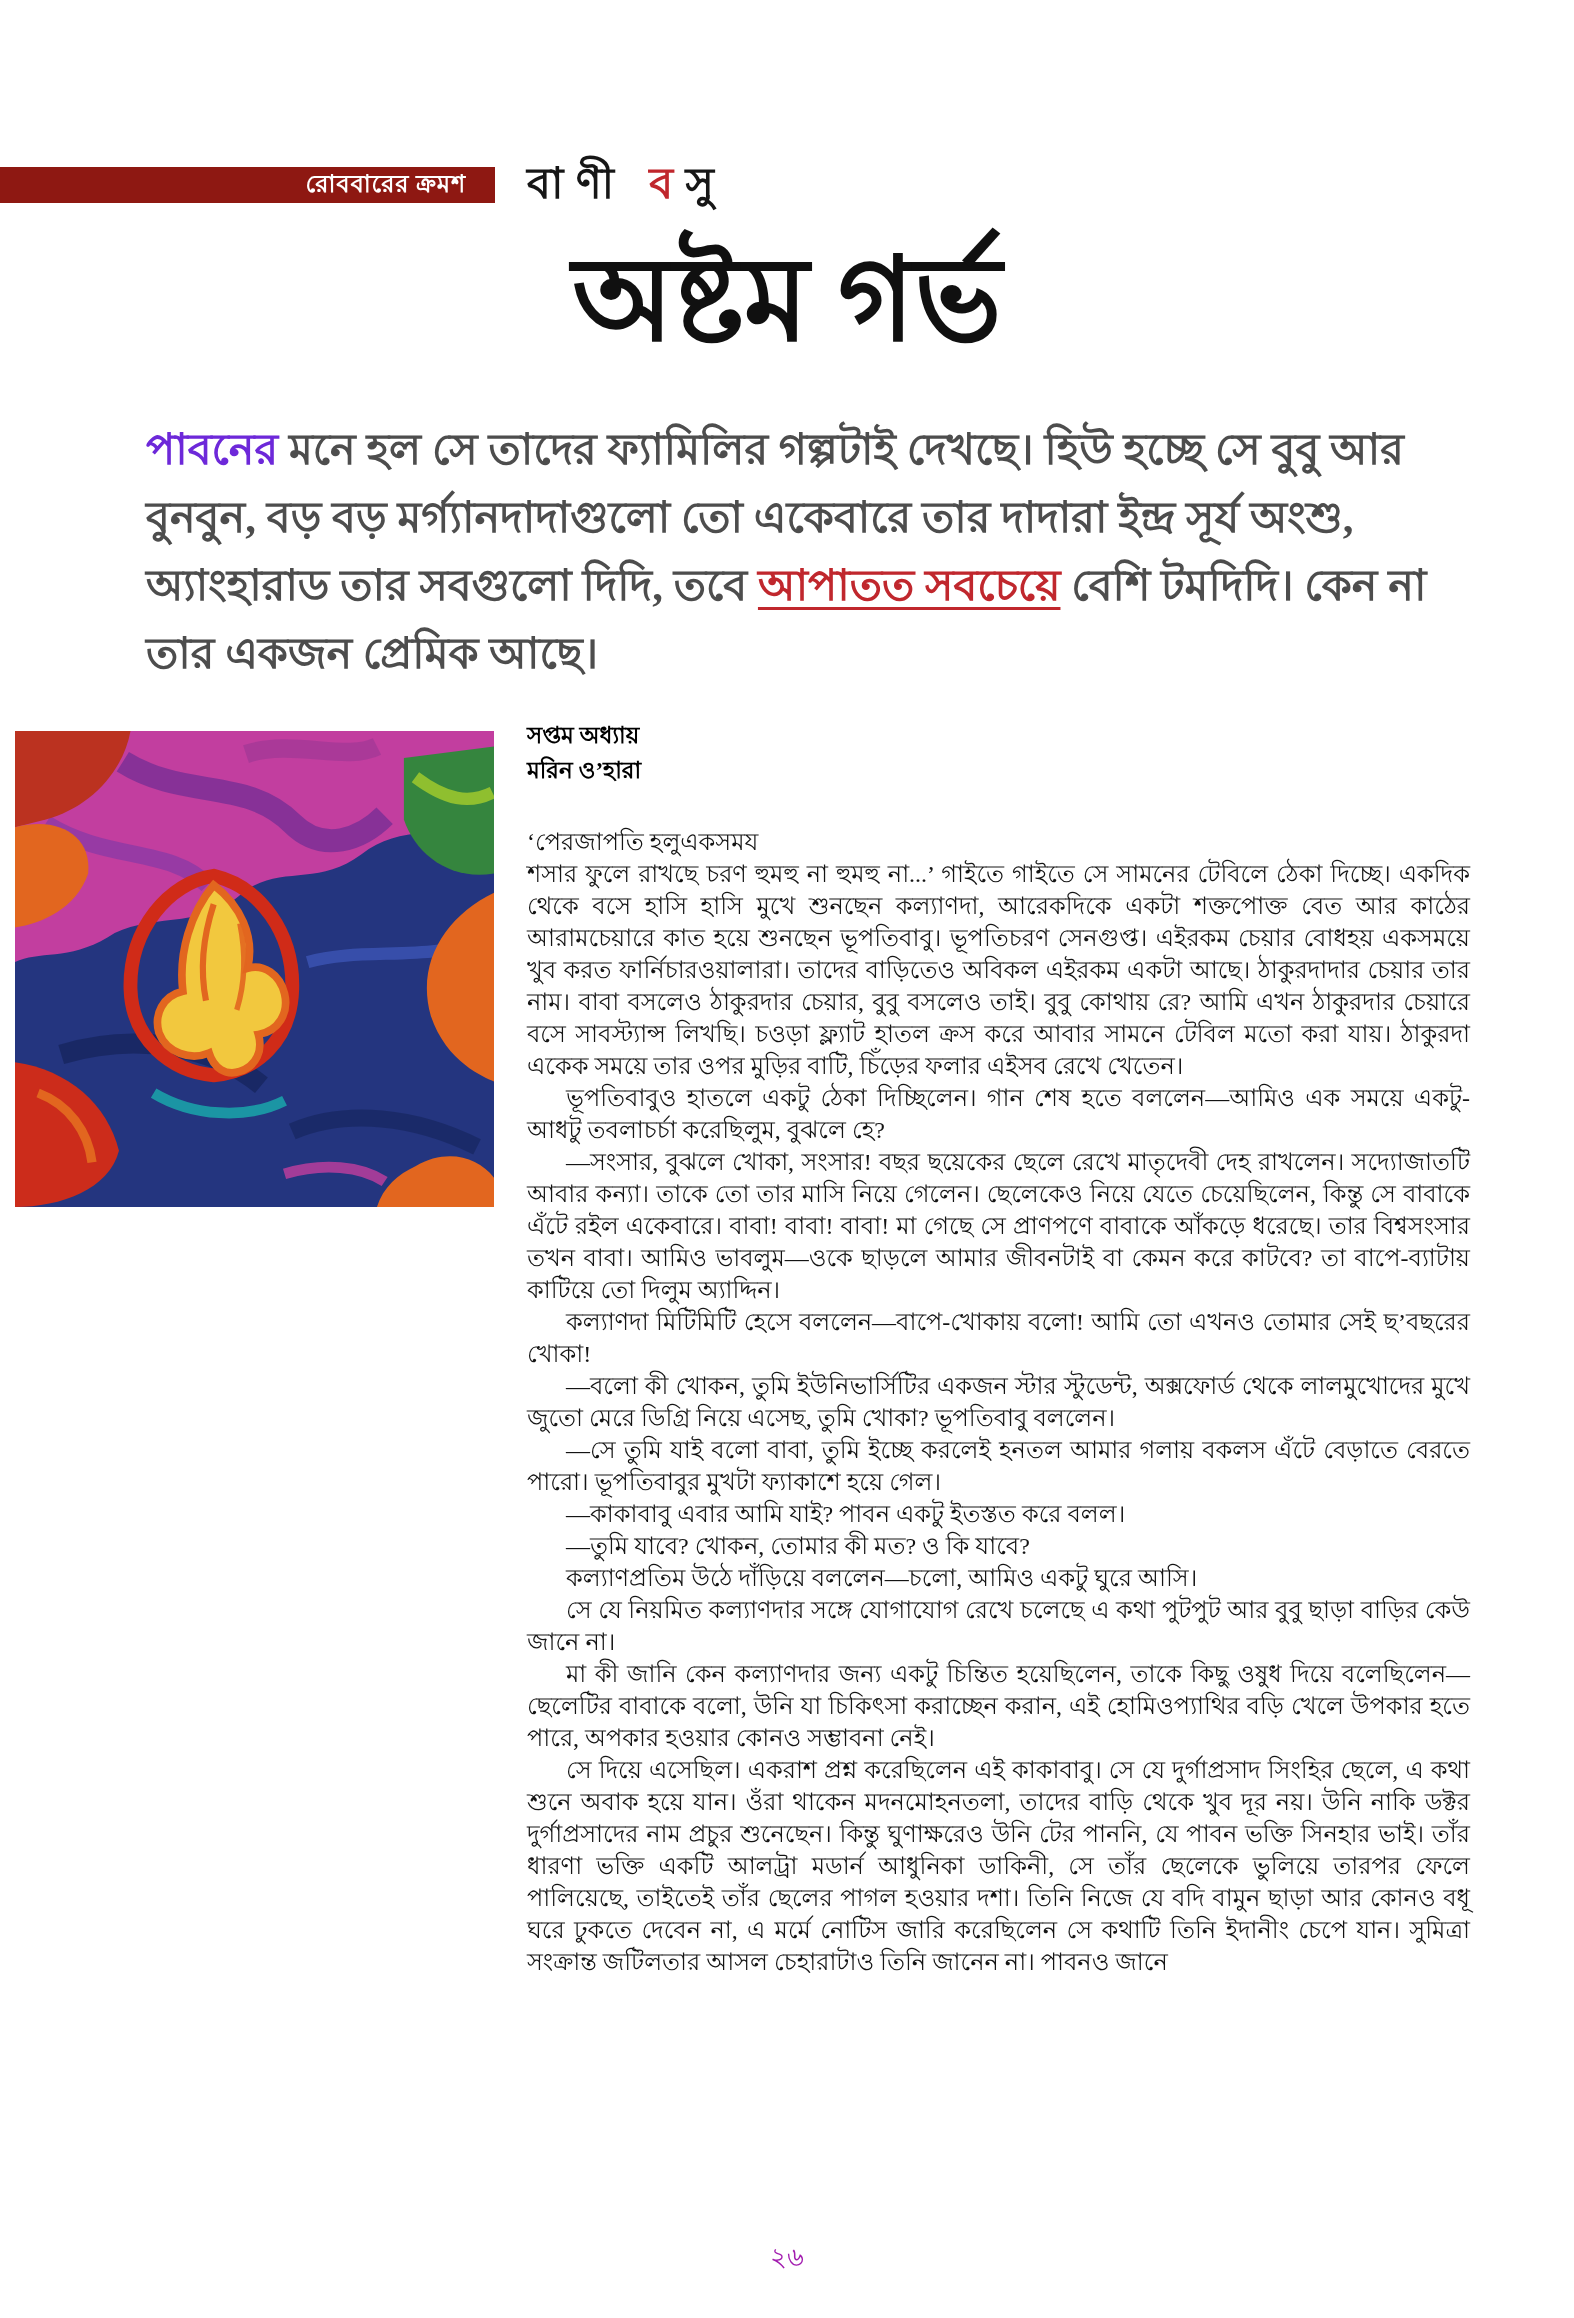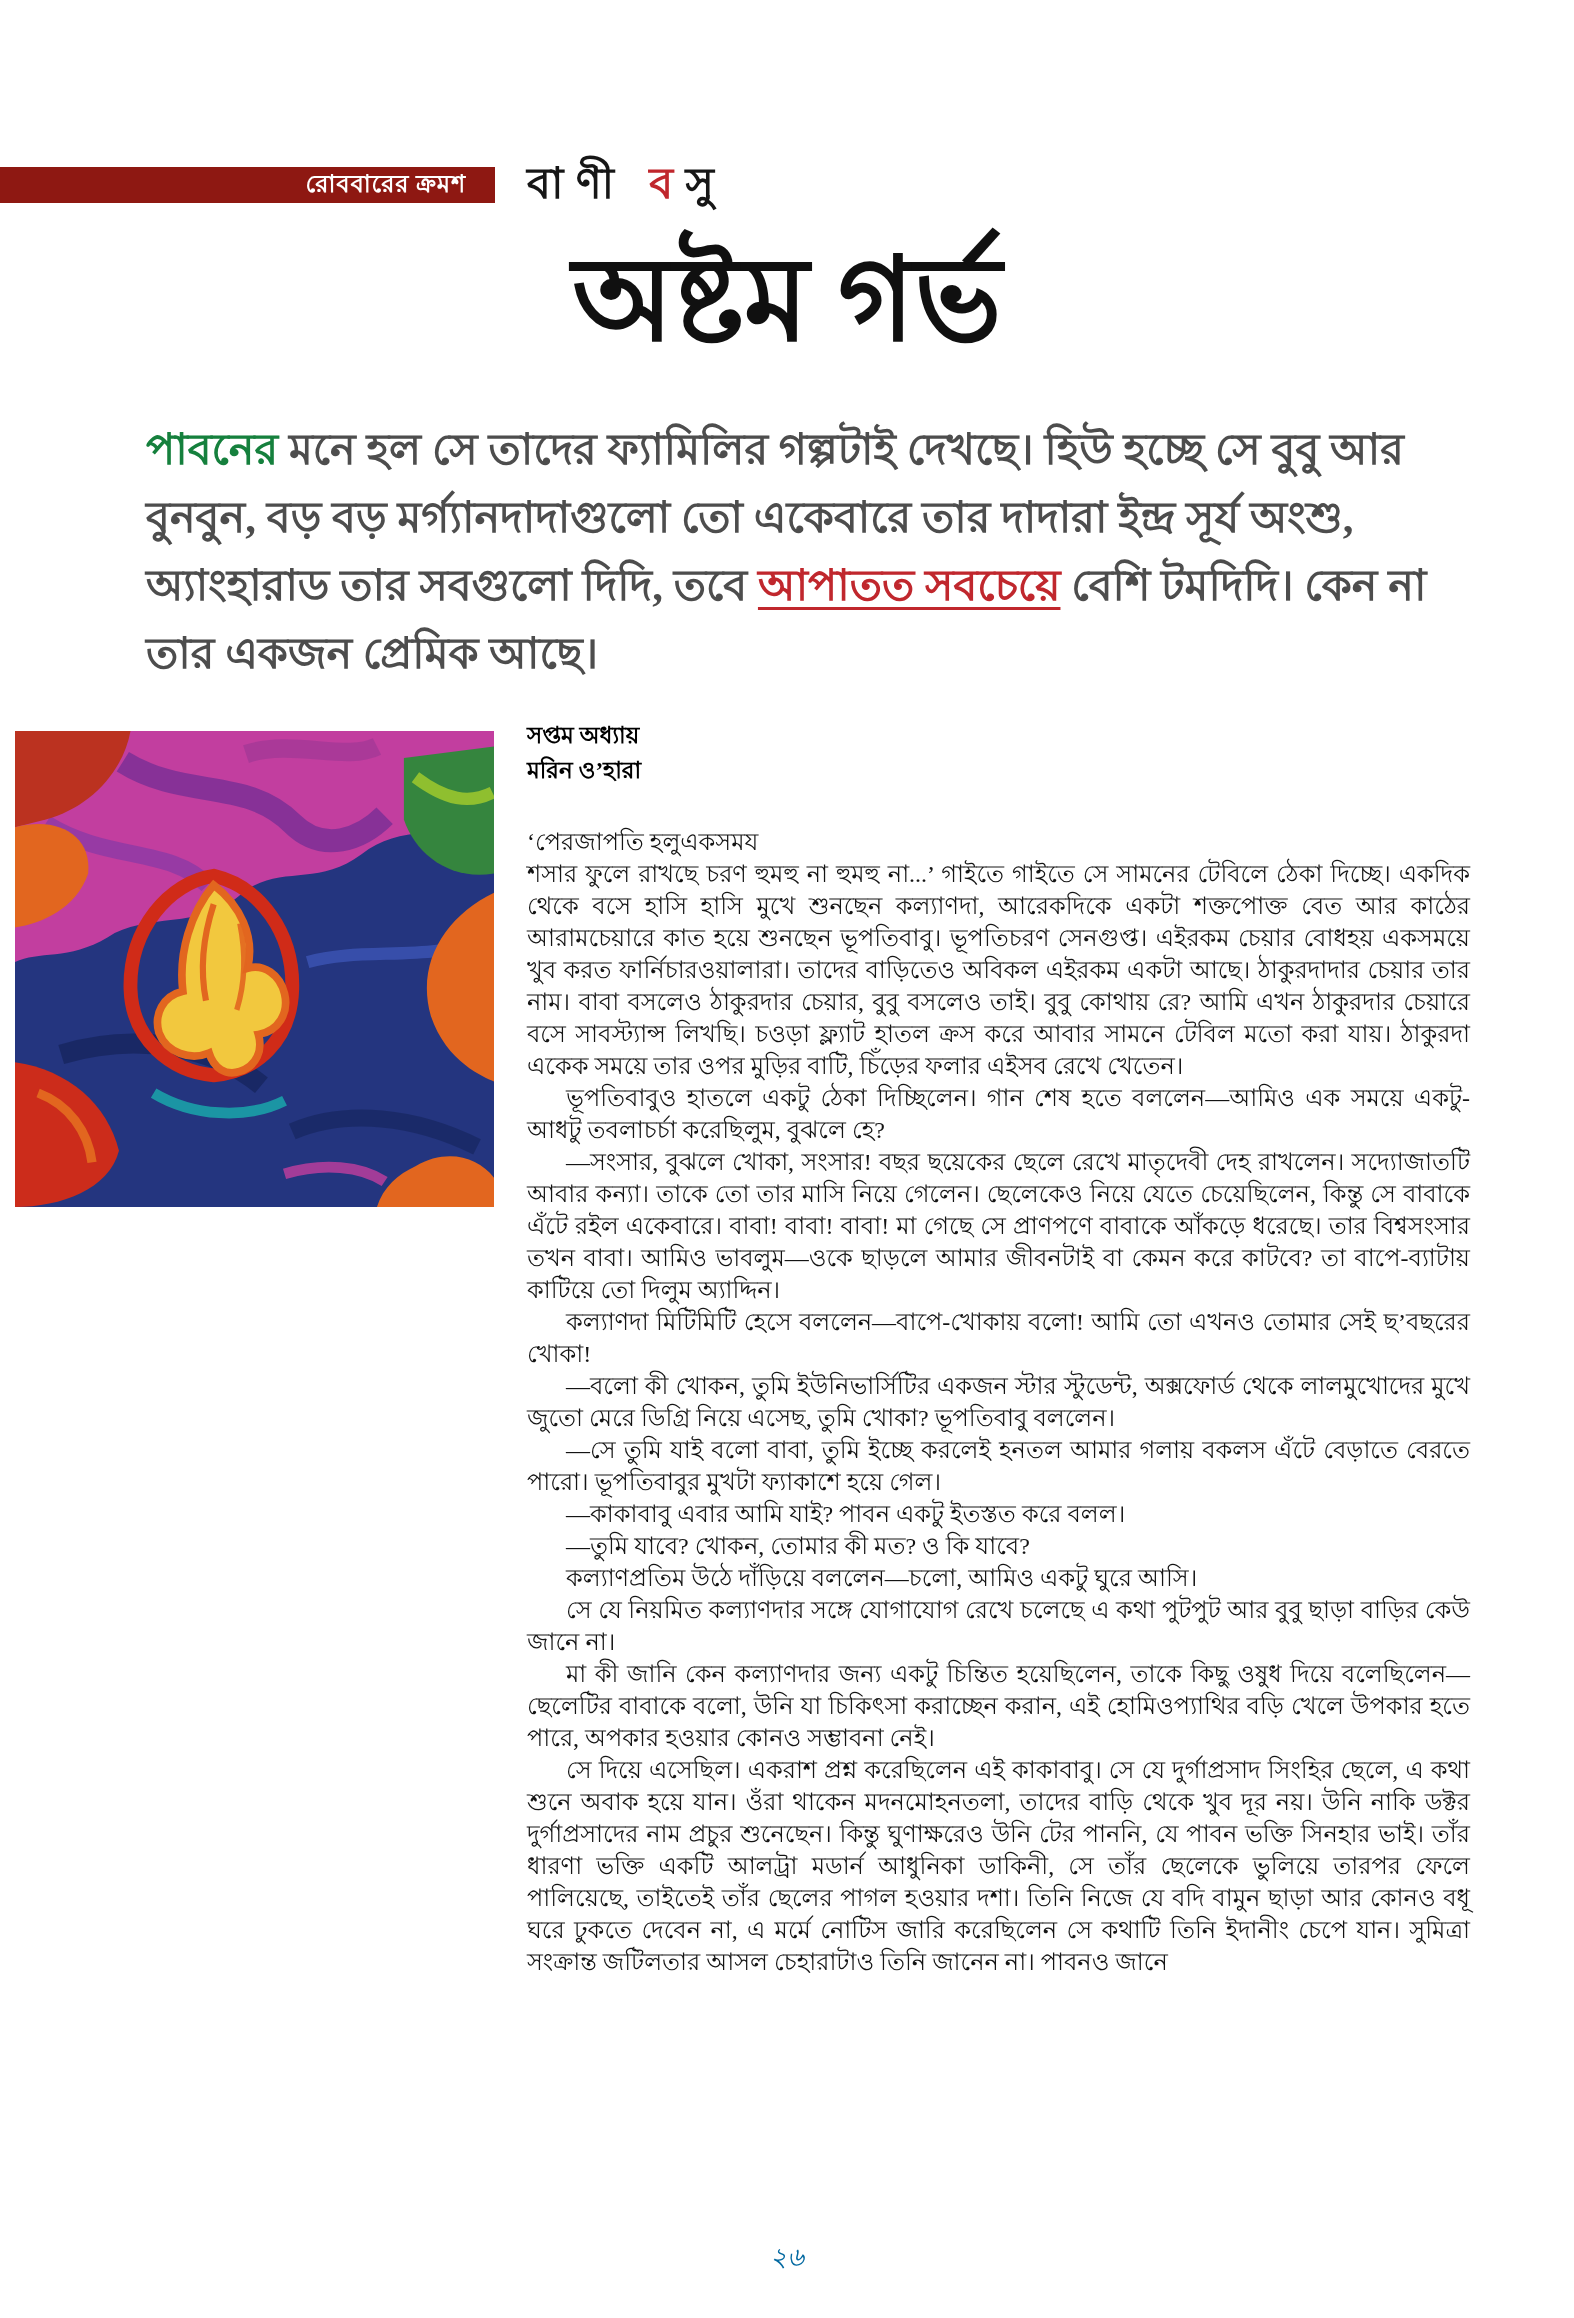--- a/index.html
+++ b/index.html
@@ -47,21 +47,21 @@
 
   
   .lead {
     position:absolute; left:146px; top:416px;
     width:1327px;
     font-size:43px; line-height:68px;
     font-weight:bold;
     color:#4d4d4d;
     text-align:left;
   }
-  .lead .maroon { color:#15803d; }
+  .lead .maroon { color:#6d28d9; }
   .lead .red-u {
     color:#c0272d;
     text-decoration:underline;
     text-decoration-thickness:3.1px;
     text-underline-offset:7px;
   }
 
   
   .artwork {
     position:absolute; left:15.4px; top:731px;
@@ -87,22 +87,21 @@
   }
   .body-text p { margin:0; }
   .body-text p.indent { text-indent:39px; }
 
   
   .page-number {
     position:absolute; left:0; top:2237px;
     width:1574px;
     text-align:center;
     font-size:26px;
-    color:#0369a1;
-    font-style:italic;
+    color:#a21caf;
   }
 </style>
 </head>
 <body>
 
 <div class="page">
 
   <div class="banner">
     <span>রোববারের ক্রমশ</span>
   </div>

